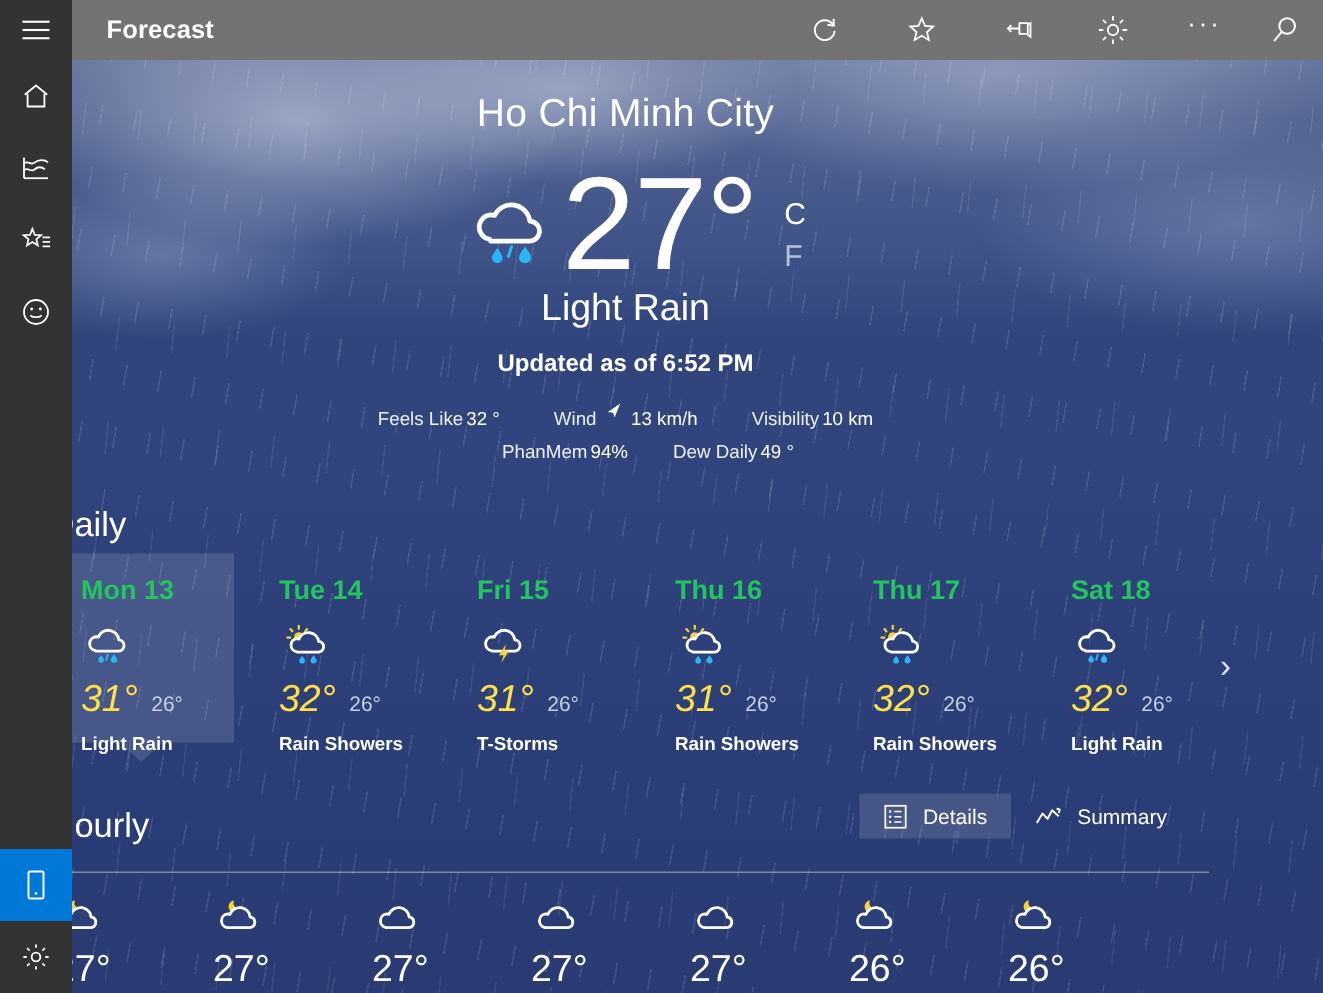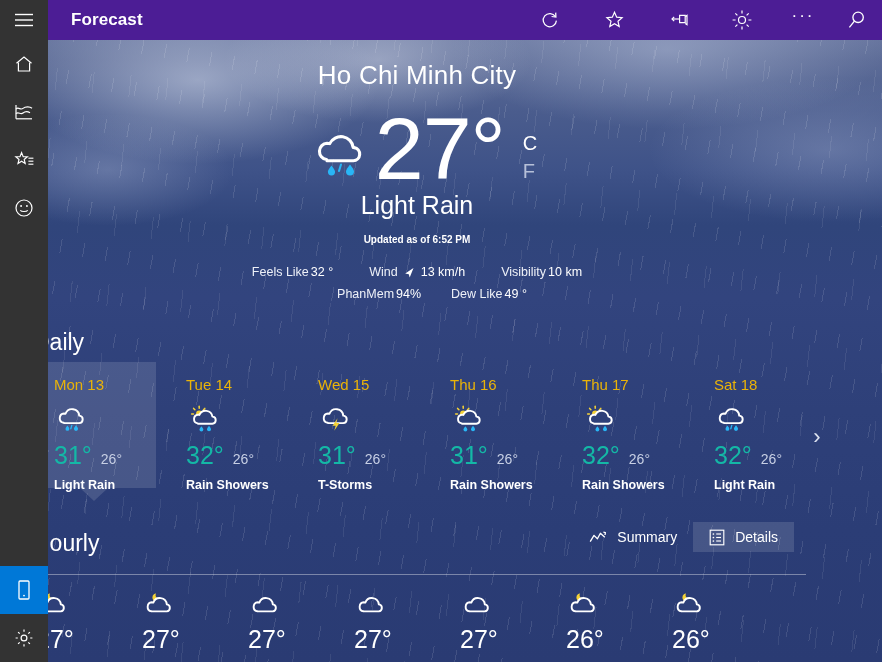--- a/index.html
+++ b/index.html
@@ -59,21 +59,21 @@
         rgba(255,255,255,0) 0px, rgba(255,255,255,0) 16px,
         rgba(255,255,255,0.45) 16px, rgba(255,255,255,0.45) 17px,
         rgba(255,255,255,0) 17px, rgba(255,255,255,0) 37px);
     -webkit-mask-image:repeating-linear-gradient(185deg, #000 0 22px, transparent 22px 70px);
     mask-image:repeating-linear-gradient(185deg, #000 0 22px, transparent 22px 70px);
   }
 
   
   .titlebar {
     position:absolute; left:0; top:0; width:834px; height:40px;
-    background:#4c1d95; z-index:30;
+    background:#737373; z-index:30;
     display:flex; align-items:center;
   }
   .app-title {
     font-size:17px; font-weight:bold; color:#fff; margin-left:23px; letter-spacing:.1px;
   }
   .tb-actions { margin-left:auto; display:flex; align-items:center; height:40px; }
   .tb-btn {
     width:64px; height:40px; display:flex; align-items:center; justify-content:center;
     color:#fff; cursor:default;
   }
@@ -94,28 +94,28 @@
   .big-temp {
     font-size:88px; font-weight:200; line-height:96px; color:#fff; letter-spacing:-1px;
   }
   .unit-toggle {
     margin-top:28px; margin-left:18px; display:flex; flex-direction:column; align-items:flex-start;
   }
   .unit { font-size:20px; font-weight:300; line-height:28px; }
   .unit.sel { color:#ffffff; }
   .unit.off { color:#b6c0d8; }
   .cond-text { text-align:center; font-size:25px; font-weight:300; margin-top:-6px; }
-  .updated { text-align:center; font-size:10px; font-weight:bold; margin-top:14px; color:#fff; }
+  .updated { text-align:center; font-size:16px; font-weight:bold; margin-top:14px; color:#fff; }
 
   .stats { margin-top:16px; }
   .stat-row {
     display:flex; justify-content:center; align-items:center;
     font-size:12.5px; line-height:22px; color:#fff;
   }
-  .stat { display:flex; align-items:center; white-space:nowrap; }
+  .stat { display:flex; white-space:nowrap; }
   .stat .lbl { color:#eef1f8; }
   .stat .val { margin-left:2px; color:#fff; }
   .stat .wind-arrow { margin:0 6px 0 6px; display:inline-flex; }
   .gap1 { width:36px; }
   .gap2 { width:30px; }
 
   
   .sec-title {
     font-size:23px; font-weight:300; color:#fff; margin-left:33px;
   }
@@ -142,24 +142,24 @@
   .day.selected::before {
     content:""; position:absolute; left:0; top:0; width:120px; height:126px;
     background:rgba(255,255,255,0.13);
   }
   .day.selected::after {
     content:""; position:absolute; left:44px; top:126px;
     border-left:14px solid transparent; border-right:14px solid transparent;
     border-top:13px solid rgba(255,255,255,0.13);
   }
   .day > * { position:relative; }
-  .day-name { font-size:15px; font-weight:400; color:#eab308; }
+  .day-name { font-size:18px; font-weight:700; color:#22c55e; }
   .day-icon { height:34px; margin-top:10px; display:flex; align-items:center; }
   .day-temps { display:flex; align-items:baseline; margin-top:4px; }
-  .t-hi { font-size:25px; font-weight:300; color:#14b8a6; }
+  .t-hi { font-size:25px; font-weight:300; color:#fde047;font-style:italic; }
   .t-lo { font-size:14px; font-weight:300; color:#c7cfe4; margin-left:9px; }
   .day-cond { font-size:12.5px; font-weight:bold; color:#fff; margin-top:8px; white-space:nowrap; }
 
   
   .hourly-head { position:relative; height:44px; }
   .hourly-head .sec-title { position:absolute; left:0; top:2px; margin-left:33px; }
   .seg-btns { position:absolute; right:40px; top:0; display:flex; }
   .seg {
     display:flex; align-items:center; height:30px; padding:0 16px;
     font-size:14px; font-weight:300; color:#fff;
@@ -340,21 +340,21 @@
         </div>
       </div>
       <div class="stat-row">
         <div class="gap2"></div>
         <div class="stat">
           <span class="lbl">PhanMem</span>
           <span class="val">94%</span>
         </div>
         <div class="gap2"></div>
         <div class="stat">
-          <span class="lbl">Dew Like</span>
+          <span class="lbl">Dew Daily</span>
           <span class="val">49 °</span>
         </div>
       </div>
     </div>
 
     <div class="sec-title sec-daily">Daily</div>
 
     <div class="daily-wrap">
       <div class="nav-arrow nav-left">‹</div>
       <div class="nav-arrow nav-right">›</div>
@@ -395,21 +395,21 @@
             </svg>
           </div>
           <div class="day-temps">
             <span class="t-hi">32°</span>
             <span class="t-lo">26°</span>
           </div>
           <div class="day-cond">Rain Showers</div>
         </div>
 
         <div class="day">
-          <div class="day-name">Wed 15</div>
+          <div class="day-name">Fri 15</div>
           <div class="day-icon">
             <svg width="36" height="30" viewBox="0 0 36 30" fill="none">
               <path d="M9.6 17.8a4.7 4.7 0 0 1 .4-9.3c.5 0 1 .08 1.5.25A7.1 7.1 0 0 1 25.2 10.6a4.7 4.7 0 0 1 .5 0 3.8 3.8 0 0 1-.5 7.5H10" stroke="#fff" stroke-width="1.9" stroke-linecap="round" stroke-linejoin="round"></path>
               <path d="M19.5 13.2 14.6 20.8h3.1l-1.5 5 5.3-7.9h-3.2z" fill="#f5d236"></path>
             </svg>
           </div>
           <div class="day-temps">
             <span class="t-hi">31°</span>
             <span class="t-lo">26°</span>
           </div>
@@ -485,43 +485,43 @@
           
           
         </div>
 
       </div>
     </div>
 
     <div class="hourly-head">
       <div class="sec-title sec-hourly">Hourly</div>
       <div class="seg-btns">
-        <div class="seg">
-          <span class="seg-ico">
-            <svg width="18" height="16" viewBox="0 0 18 16" fill="none" stroke="#fff" stroke-width="1.3" stroke-linejoin="round">
-              <path d="M1.2 12.6 5 6.4l3.4 3.4 3-5.6 4.4 4"></path>
-                <path d="M14.4 3.2 16.4 3.6 16 6"></path>
-            </svg>
-          </span>
-          <span>Summary</span>
-        </div>
         <div class="seg active">
           <span class="seg-ico">
             <svg width="16" height="17" viewBox="0 0 16 17" fill="none" stroke="#fff" stroke-width="1.15">
               <rect x="1.2" y="1.2" width="13.6" height="14.6"></rect>
               <line x1="7.2" y1="5" x2="12" y2="5"></line>
                 <line x1="7.2" y1="8.5" x2="12" y2="8.5"></line>
                 <line x1="7.2" y1="12" x2="12" y2="12"></line>
               <circle cx="4.4" cy="5" r=".85" fill="#fff" stroke="none"></circle>
               <circle cx="4.4" cy="8.5" r=".85" fill="#fff" stroke="none"></circle>
               <circle cx="4.4" cy="12" r=".85" fill="#fff" stroke="none"></circle>
             </svg>
           </span>
           <span>Details</span>
         </div>
+        <div class="seg">
+          <span class="seg-ico">
+            <svg width="18" height="16" viewBox="0 0 18 16" fill="none" stroke="#fff" stroke-width="1.3" stroke-linejoin="round">
+              <path d="M1.2 12.6 5 6.4l3.4 3.4 3-5.6 4.4 4"></path>
+                <path d="M14.4 3.2 16.4 3.6 16 6"></path>
+            </svg>
+          </span>
+          <span>Summary</span>
+        </div>
       </div>
     </div>
 
     <div class="divider"></div>
 
     <div class="hourly-track">
 
       <div class="hour">
         <div class="hour-icon">
           <svg width="34" height="26" viewBox="0 0 34 26" fill="none">

